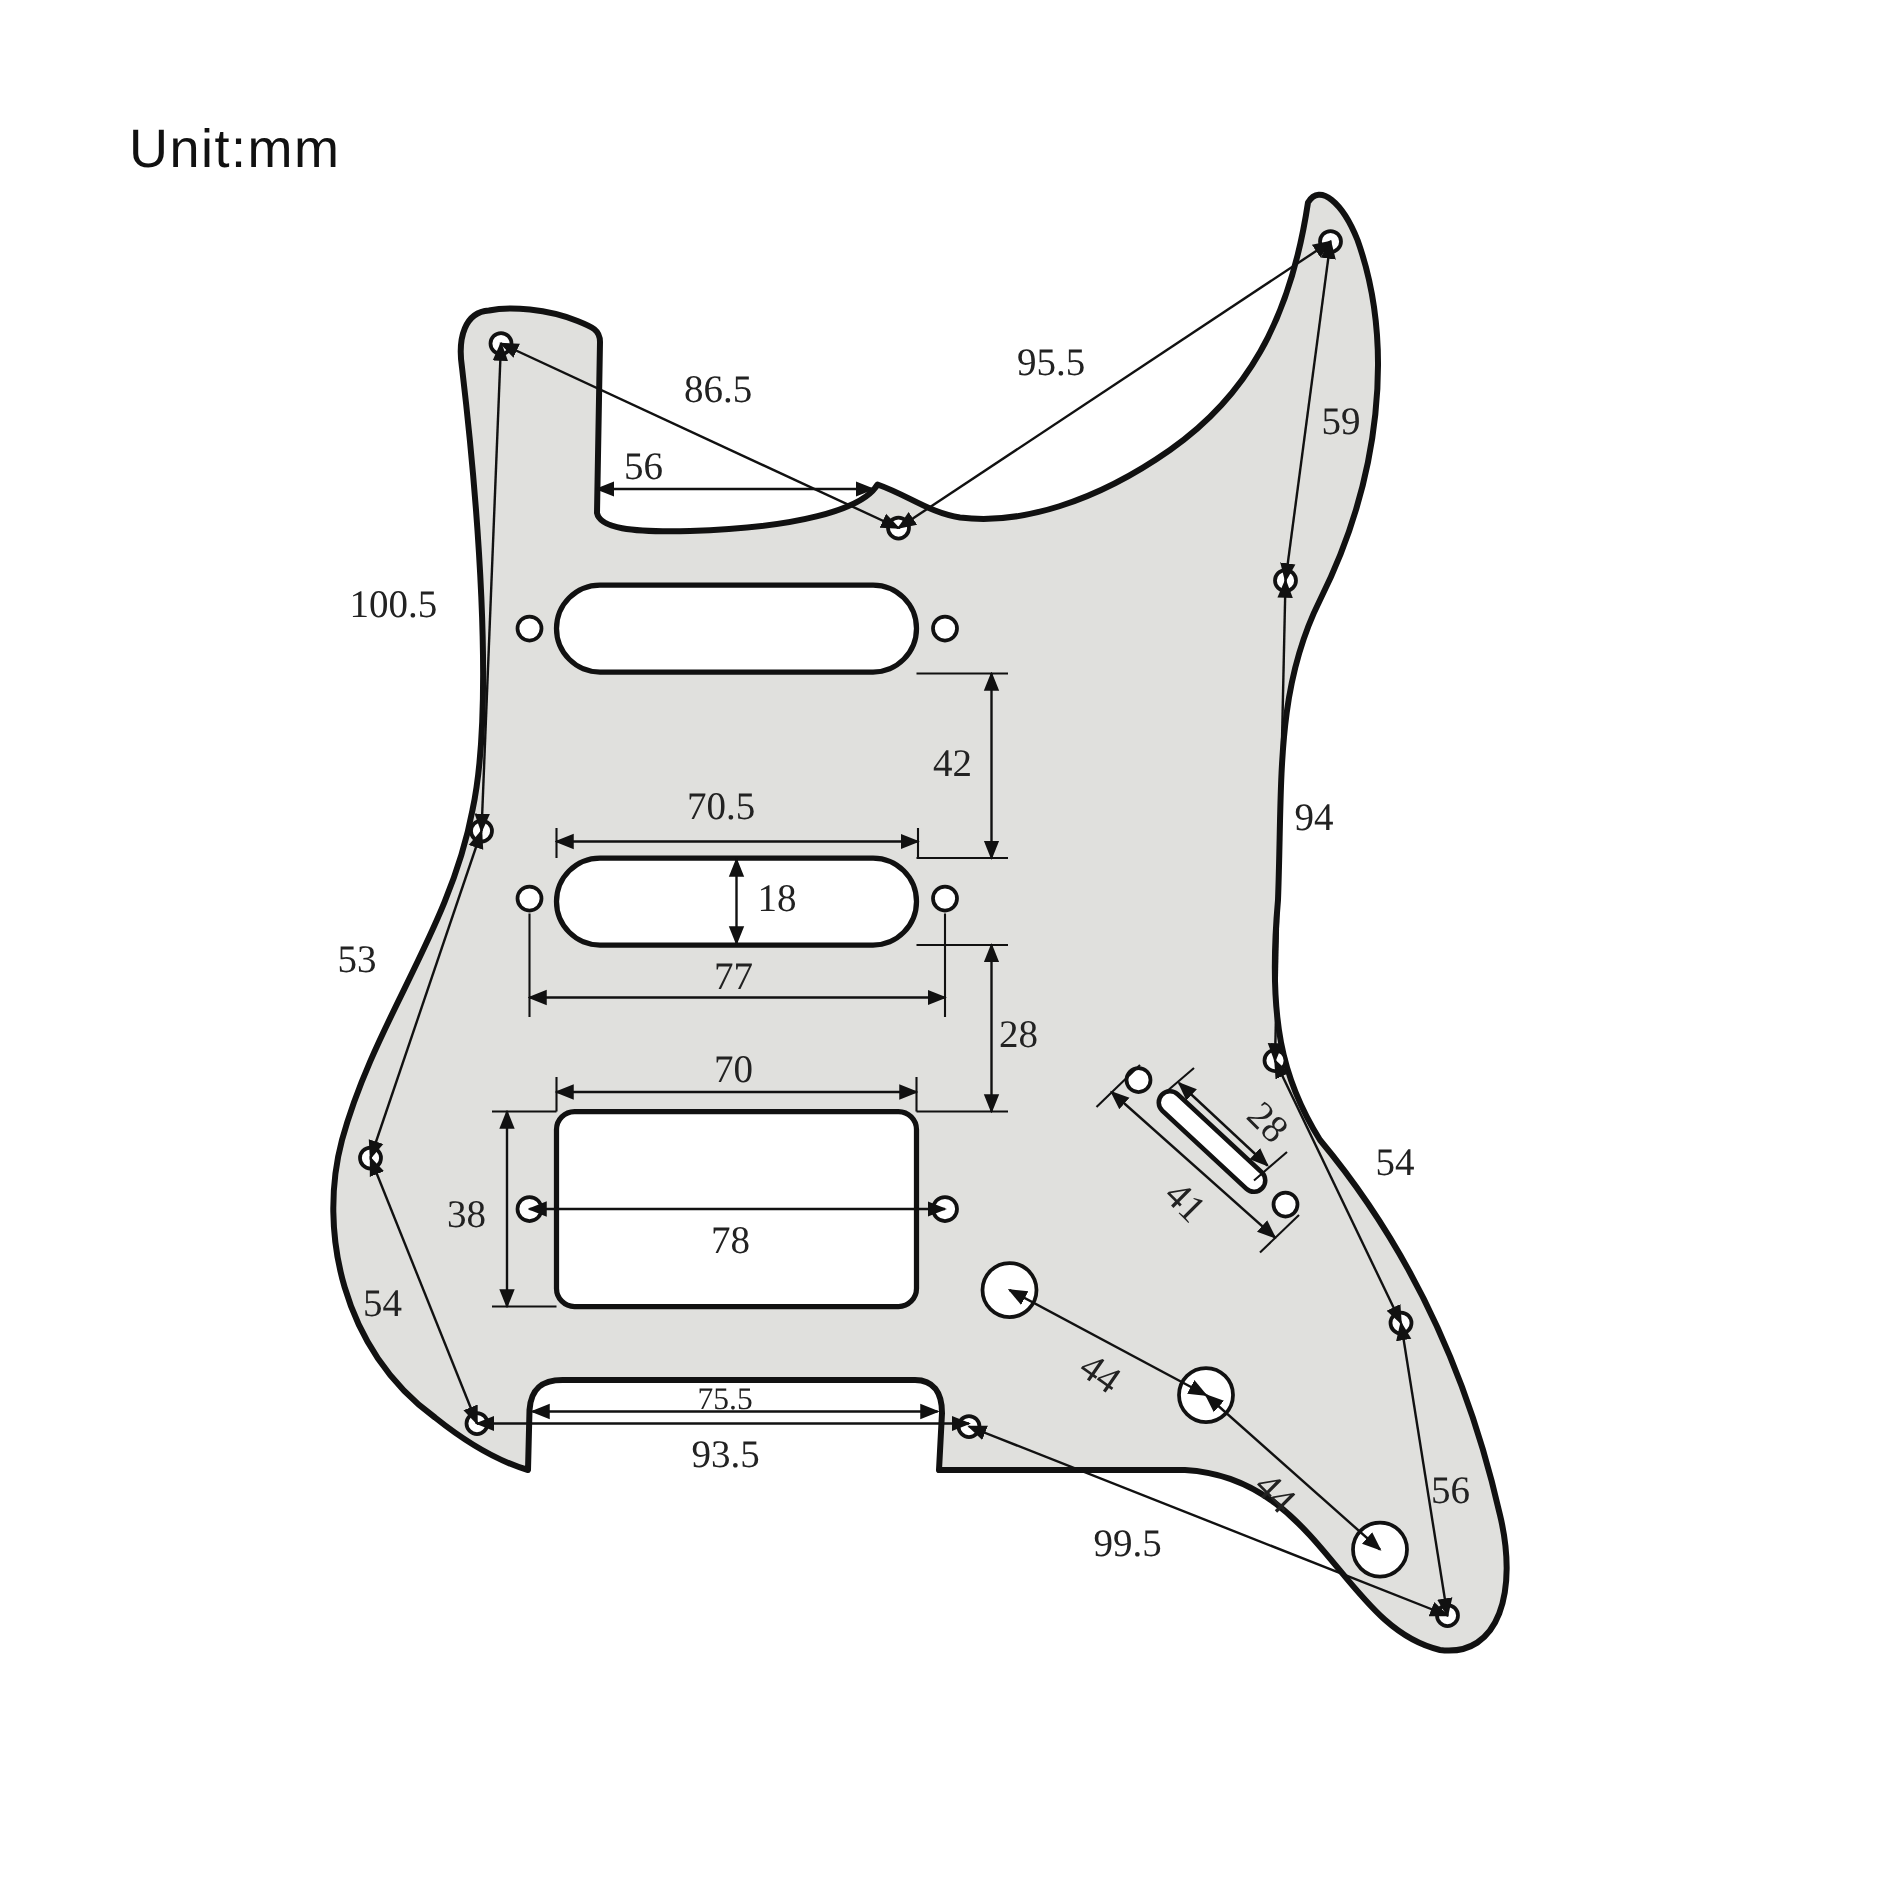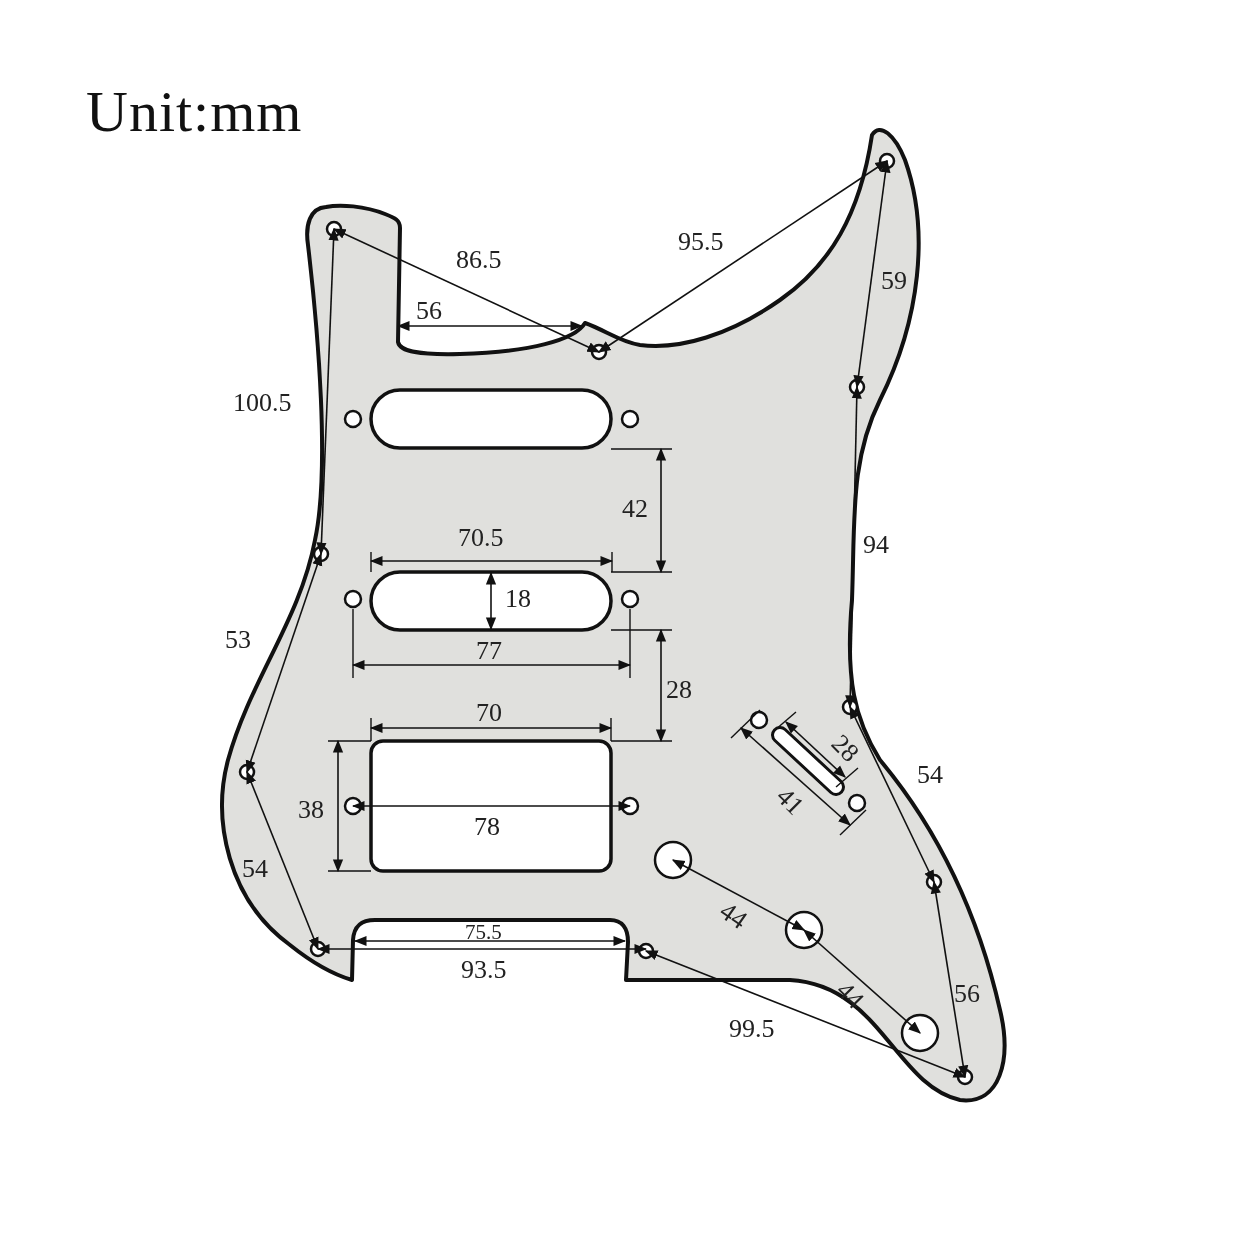--- a/index.html
+++ b/index.html
@@ -1,20 +1,20 @@
 <!DOCTYPE html>
 <html><head>
 <meta charset="utf-8">
 <style>
   html, body { margin: 0; padding: 0; background: #ffffff; }
   body { width: 1255px; height: 1255px; position: relative; overflow: hidden; }
   .unit-title {
     position: absolute; left: 86px; top: 78px;
-    font-family: Liberation Serif, serif;
-    font-size: 58px; color: #111; letter-spacing: 1px;
+    font-family: Liberation Sans, sans-serif;
+    font-size: 36px; color: #111; letter-spacing: 1px;
   }
   svg.drawing { position: absolute; left: 0; top: 0; }
   .body { fill: #e0e0dd; stroke: #111; stroke-width: 4; stroke-linejoin: round; }
   .cut { fill: #ffffff; stroke: #111; stroke-width: 3.5; }
   .hole { fill: #ffffff; stroke: #111; stroke-width: 2.5; }
   .dim { stroke: #111; stroke-width: 1.6; fill: none; }
   .ext { stroke: #111; stroke-width: 1.4; }
   .lbl {
     font-family: "Liberation Serif", "DejaVu Serif", serif;
     font-size: 26px; fill: #222;

